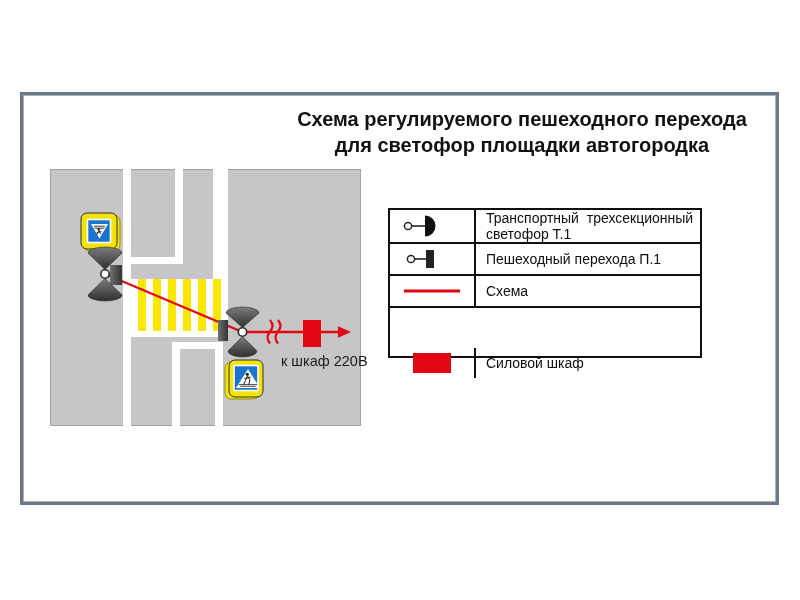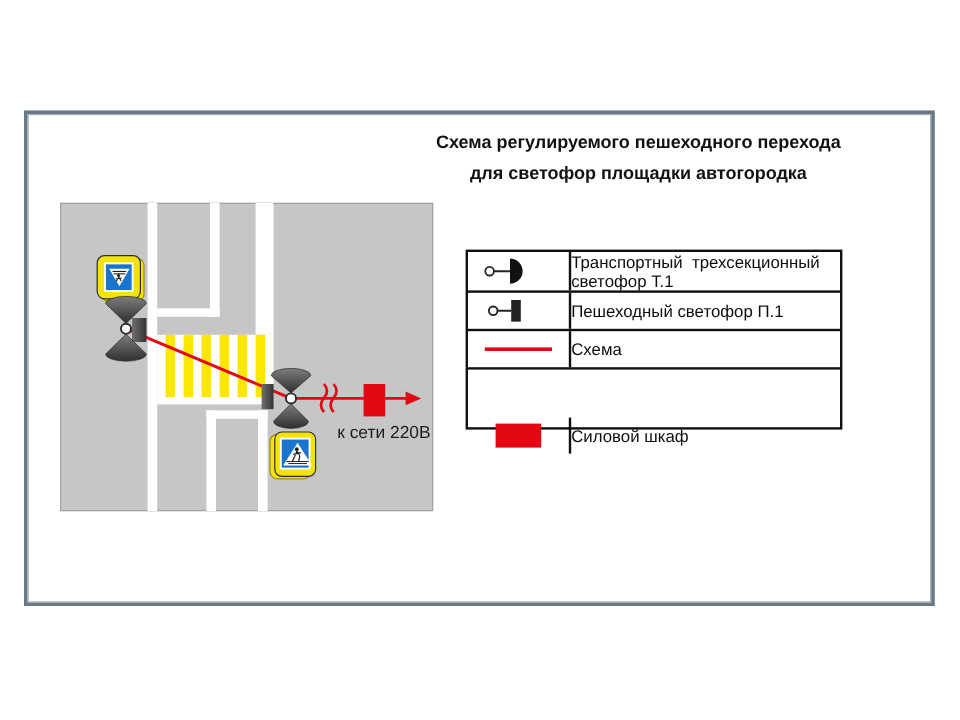--- a/index.html
+++ b/index.html
@@ -11,37 +11,37 @@
     --frame-gray:#6a7885;
     --ink:#141414;
   }
   html,body{margin:0;padding:0;background:#fff;}
   body{font-family:"Liberation Sans","DejaVu Sans",sans-serif;color:var(--ink);}
   #canvas{position:relative;width:800px;height:600px;background:#fff;overflow:hidden;}
 
   .frame{position:absolute;left:20px;top:92px;width:753px;height:407px;
          border:3px solid var(--frame-gray);box-shadow:inset 0 0 0 1px #aab3ba;background:#fff;}
 
-  .title{position:absolute;left:276px;top:106px;width:512px;text-align:center;
-         font-size:15px;font-weight:bold;line-height:26px;color:#121212;}
+  .title{position:absolute;left:266px;top:106px;width:512px;text-align:center;
+         font-size:20px;font-weight:bold;line-height:26px;color:#121212;}
 
   .diagram{position:absolute;left:50px;top:169px;width:311px;height:257px;
            background:var(--road-gray);border:1px solid #a2a2a2;box-sizing:border-box;}
   .diagram svg{position:absolute;left:-1px;top:-1px;}
 
   .power-label{position:absolute;left:281px;top:353px;width:90px;
                font-size:14.5px;color:#1c1c1c;white-space:nowrap;}
 
   .legend{position:absolute;left:388px;top:208px;width:310px;height:146px;
           border:2px solid #101010;box-sizing:content-box;background:#fff;
           display:grid;grid-template-rows:repeat(4,1fr);}
   .legend-row{display:grid;grid-template-columns:86px 1fr;border-bottom:2px solid #101010;}
   .legend-row:last-child{border-bottom:none;margin-top:40px;}
   .legend-symbol{border-right:2px solid #101010;display:flex;align-items:center;justify-content:center;}
-  .legend-label{display:flex;align-items:center;padding-left:0;padding-right:4px;
+  .legend-label{display:flex;align-items:center;padding-left:10px;padding-right:4px;
                 font-size:14px;line-height:16px;white-space:pre-wrap;color:#0e0e0e;}
 
   .cable{stroke:var(--cable-red);fill:none;}
   .red-fill{fill:var(--cable-red);}
 </style>
 </head>
 <body>
 
 <div id="canvas">
 
@@ -132,21 +132,21 @@
         <g stroke="#1c1c1c" stroke-width="1">
           <circle cx="197.3" cy="205.3" r="1.6" fill="#1c1c1c" stroke="none"></circle>
           <path d="M197.5,207 L195.6,211.3 M197.5,207 L199.8,210.8 M194.4,209.6 L200.6,208.2 M195.6,211.3 L193.6,215.6 M199.8,210.8 L198.8,215.8" fill="none"></path>
           <line x1="188.8" y1="215.6" x2="207.2" y2="215.6" stroke-width="0.8"></line>
           <line x1="190.2" y1="217.3" x2="205.8" y2="217.3" stroke-width="0.8"></line>
         </g>
       </g>
     </svg>
   </div>
 
-  <div class="power-label">к сети 220В</div>
+  <div class="power-label">к шкаф 220В</div>
 
   <div class="legend">
 
     <div class="legend-row">
       <div class="legend-symbol">
         <svg width="66" height="30" viewBox="0 0 66 30">
           <circle cx="9" cy="15" r="3.6" fill="#fff" stroke="#222" stroke-width="1.5"></circle>
           <line x1="12.6" y1="15" x2="26" y2="15" stroke="#222" stroke-width="1.6"></line>
           <path d="M26,4.5 L26,25.5 A10.5,10.5 0 0 0 26,4.5 Z" fill="#111"></path>
         </svg>
@@ -156,21 +156,21 @@
     </div>
 
     <div class="legend-row">
       <div class="legend-symbol">
         <svg width="66" height="30" viewBox="0 0 66 30">
           <circle cx="12" cy="15" r="3.6" fill="#fff" stroke="#222" stroke-width="1.5"></circle>
           <line x1="15.6" y1="15" x2="27" y2="15" stroke="#222" stroke-width="1.6"></line>
           <rect x="27" y="6" width="8" height="18" fill="#222"></rect>
         </svg>
       </div>
-      <div class="legend-label">Пешеходный светофор П.1</div>
+      <div class="legend-label">Пешеходный перехода П.1</div>
     </div>
 
     <div class="legend-row">
       <div class="legend-symbol">
         <svg width="66" height="30" viewBox="0 0 66 30">
           <rect class="red-fill" x="5" y="13.5" width="56" height="3"></rect>
         </svg>
       </div>
       <div class="legend-label">Схема</div>
     </div>

